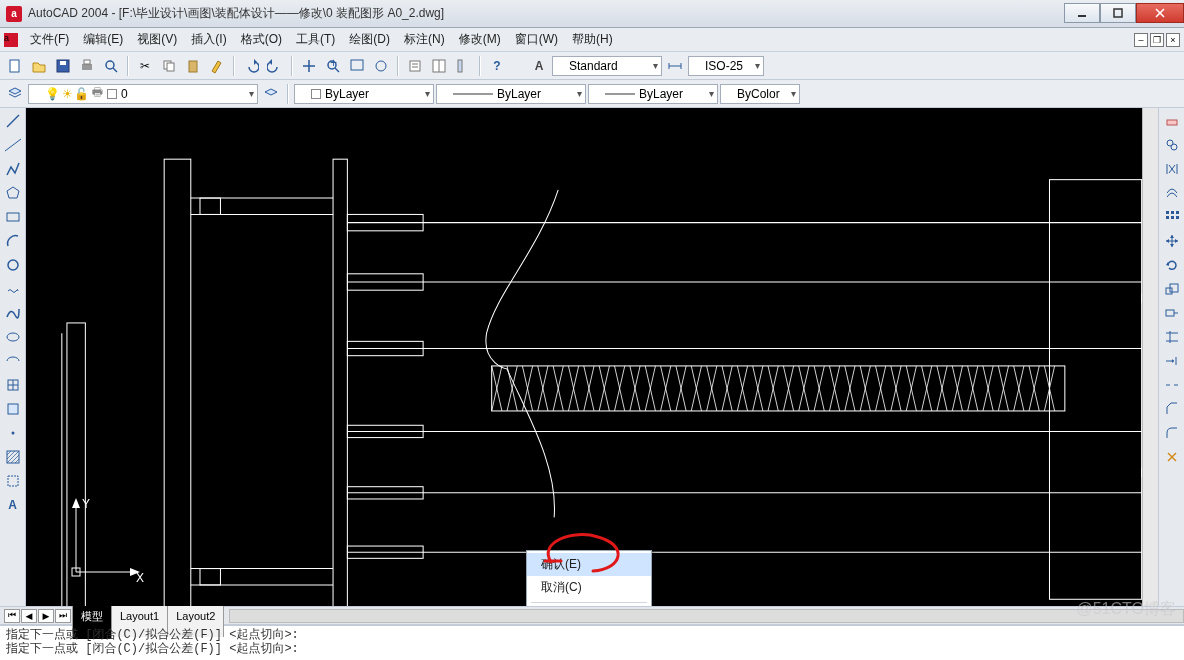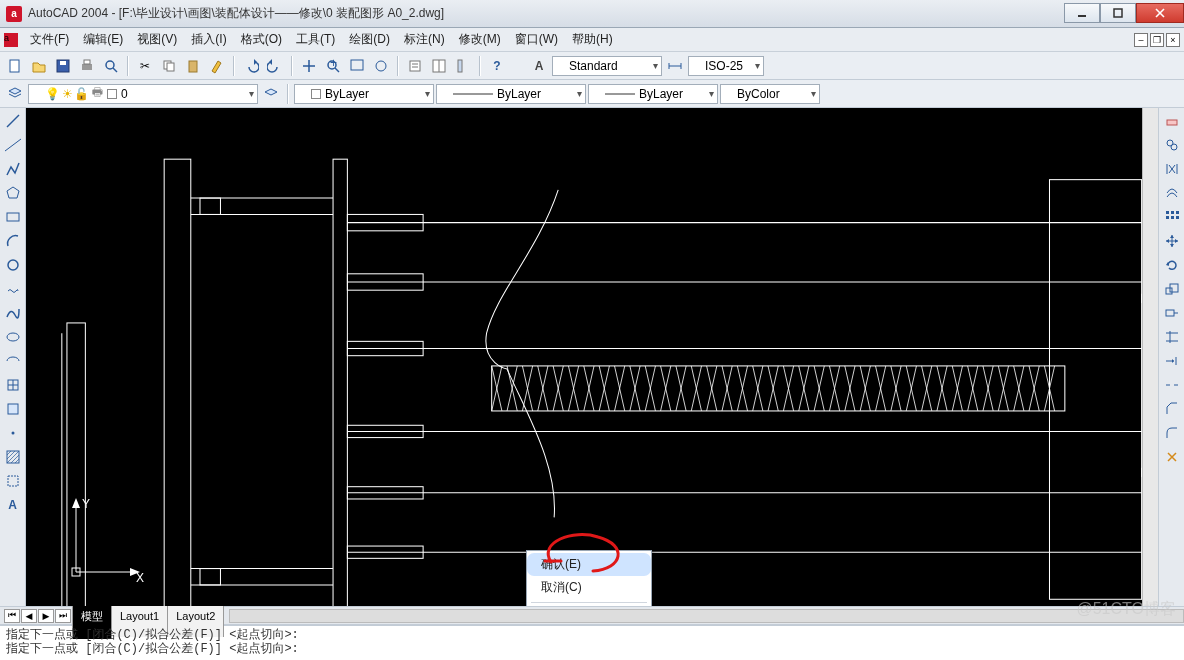--- a/index.html
+++ b/index.html
@@ -34,21 +34,21 @@
 .right-tools { width: 26px; background: #e6eaef; border-left:1px solid #c3ccd6; display:flex; flex-direction:column; align-items:center; padding-top:2px; gap:2px;}
 .tool-btn { width:22px; height:22px; display:flex; align-items:center; justify-content:center; color:#2a4c7d; }
 .canvas-wrap { flex:1; position:relative; background:#000; overflow:hidden; }
 .scrollbar-v { width:16px; background:#e8e8e8; position:absolute; right:0; top:0; bottom:0; border-left:1px solid #bbb;}
 
 
 .cad-svg { position:absolute; inset:0; }
 
 
 .ctx-menu { position:absolute; left:500px; top:442px; width:126px; background:#fff; border:1px solid #9aa7b5; box-shadow: 2px 2px 4px rgba(0,0,0,0.35); padding:2px 0; }
-.ctx-item { padding:3px 14px; color:#222;border-radius:7px; }
+.ctx-item { padding:3px 14px; color:#222; }
 .ctx-item.hi { background:#cfe4ff; }
 .ctx-sep { height:1px; background:#d0d6de; margin:3px 4px; }
 
 
 .red-mark { position:absolute; left:517px; top:419px; pointer-events:none; }
 
 
 .ucs { position:absolute; left:38px; bottom:22px; color:#fff; font-size:11px; }
 
 
@@ -260,21 +260,21 @@
         <line x1="0" y1="4" x2="40" y2="4" stroke="#333"></line>
       </svg>
     <span>ByLayer</span>
   </div>
   <div class="tb-combo" style="width:130px">
     <svg width="30" height="8" style="margin-right:4px">
         <line x1="0" y1="4" x2="30" y2="4" stroke="#333"></line>
       </svg>
     <span>ByLayer</span>
   </div>
-  <div class="tb-combo" style="width:100px">
+  <div class="tb-combo" style="width:80px">
     <span>ByColor</span>
   </div>
 </div>
 
 <div class="workspace">
 
   <div class="left-tools">
     <div class="tool-btn">
         <svg width="16" height="16">
           <line x1="2" y1="14" x2="14" y2="2" stroke="#2a5a9a" stroke-width="1.5"></line>

